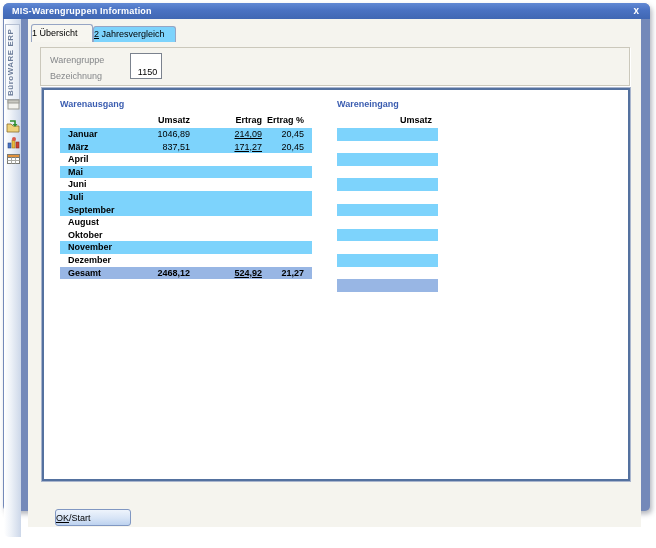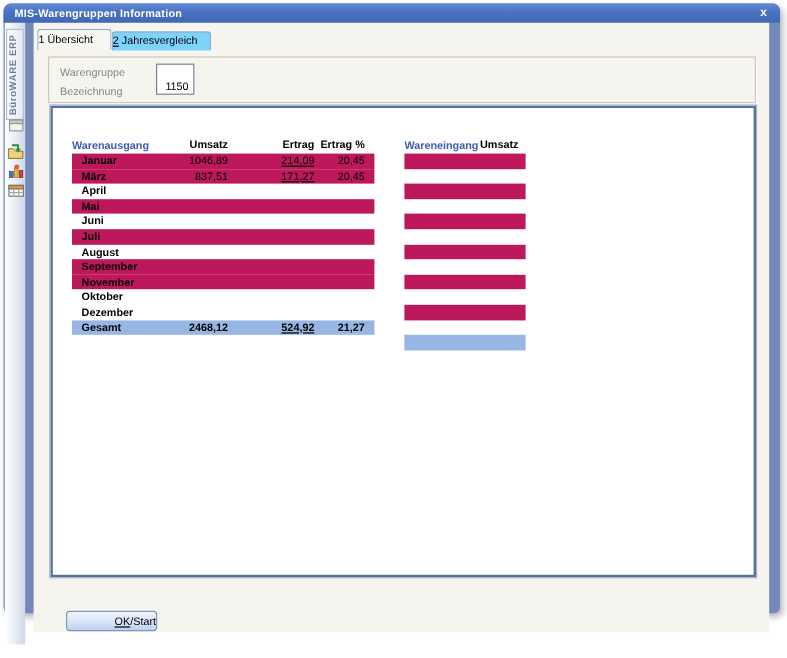--- a/index.html
+++ b/index.html
@@ -68,35 +68,35 @@
     position:absolute;left:89px;height:12px;background:#ffffff;
     border:1px solid #7b828e;font-size:9px;line-height:12px;
     padding:12px 0 0 3px;color:#000;font-family:"Liberation Sans",sans-serif;
     box-sizing:content-box;
     text-align:center;
   }
   .whitebox{
     position:absolute;left:39px;top:85px;width:584px;height:389px;
     background:#ffffff;border:2px solid #54719f;outline:1px solid #a9b5cd;
   }
-  .section-title{position:absolute;top:26px;font-size:9px;font-weight:bold;color:#3b5db0;text-align:center;}
+  .section-title{position:absolute;top:9px;font-size:9px;font-weight:bold;color:#3b5db0;text-align:center;}
   .col-hdr{position:absolute;top:25px;font-size:9px;font-weight:bold;color:#000;}
   .rows{position:absolute;top:38px;}
   .trow{position:relative;height:12.6px;width:100%;}
-  .trow.stripe{background:#be185d;}
+  .trow.stripe{background:#7dd3fc;}
   .trow.total{background:#98b6e4;}
   .trow.total .num{font-weight:bold;}
   .month{position:absolute;left:8px;top:0;font-weight:bold;font-size:9px;line-height:12.6px;color:#000;white-space:nowrap;}
   .num{position:absolute;top:0;font-size:9px;line-height:12.6px;color:#000;white-space:nowrap;}
   .c1{right:122px;} .c2{right:50px;text-decoration:underline;} .c3{right:8px;}
   .ok-button{
     position:absolute;left:52px;top:506px;width:76px;height:17px;
     background:linear-gradient(180deg,#eef4fc 0%,#d7e4f6 55%,#bdd2ef 100%);
     border:1px solid #8097c2;border-radius:3px;
-    font-size:9px;color:#000;text-align:right;line-height:16px;
+    font-size:9px;color:#000;text-align:left;line-height:16px;
     font-family:"Liberation Sans",sans-serif;padding:0;cursor:default;
   }
   .mn{text-decoration:underline;}
 </style>
 </head>
 <body>
 
 <div class="window">
 
   <div class="titlebar">
@@ -195,40 +195,40 @@
           <span class="num c1"></span>
           <span class="num c2"></span>
           <span class="num c3"></span>
         </div>
         <div class="trow stripe">
           <span class="month">Juli</span>
           <span class="num c1"></span>
           <span class="num c2"></span>
           <span class="num c3"></span>
         </div>
+        <div class="trow stripe">
+          <span class="month">September</span>
+          <span class="num c1"></span>
+          <span class="num c2"></span>
+          <span class="num c3"></span>
+        </div>
         <div class="trow">
           <span class="month">August</span>
           <span class="num c1"></span>
           <span class="num c2"></span>
           <span class="num c3"></span>
         </div>
-        <div class="trow stripe">
-          <span class="month">September</span>
+        <div class="trow">
+          <span class="month">Oktober</span>
           <span class="num c1"></span>
           <span class="num c2"></span>
           <span class="num c3"></span>
         </div>
         <div class="trow stripe">
           <span class="month">November</span>
-          <span class="num c1"></span>
-          <span class="num c2"></span>
-          <span class="num c3"></span>
-        </div>
-        <div class="trow">
-          <span class="month">Oktober</span>
           <span class="num c1"></span>
           <span class="num c2"></span>
           <span class="num c3"></span>
         </div>
         <div class="trow">
           <span class="month">Dezember</span>
           <span class="num c1"></span>
           <span class="num c2"></span>
           <span class="num c3"></span>
         </div>

